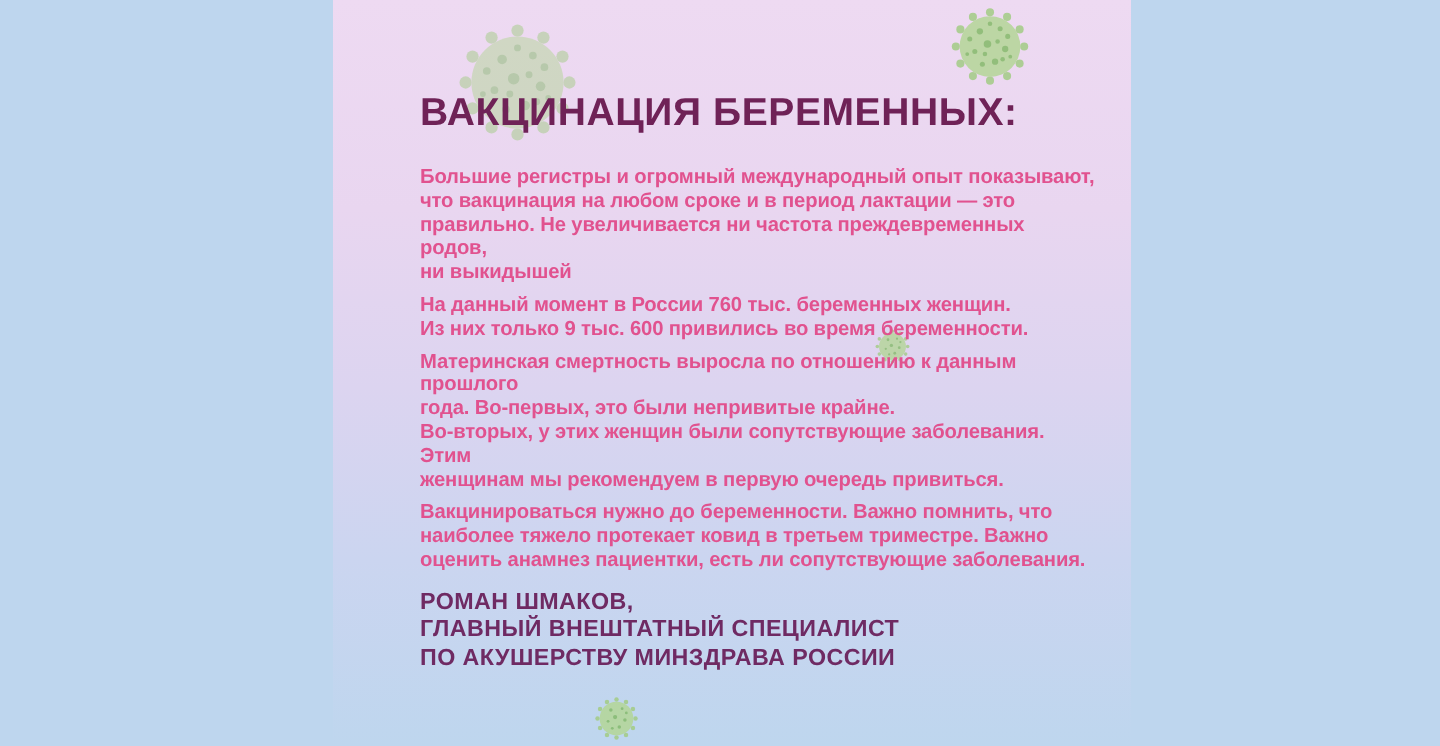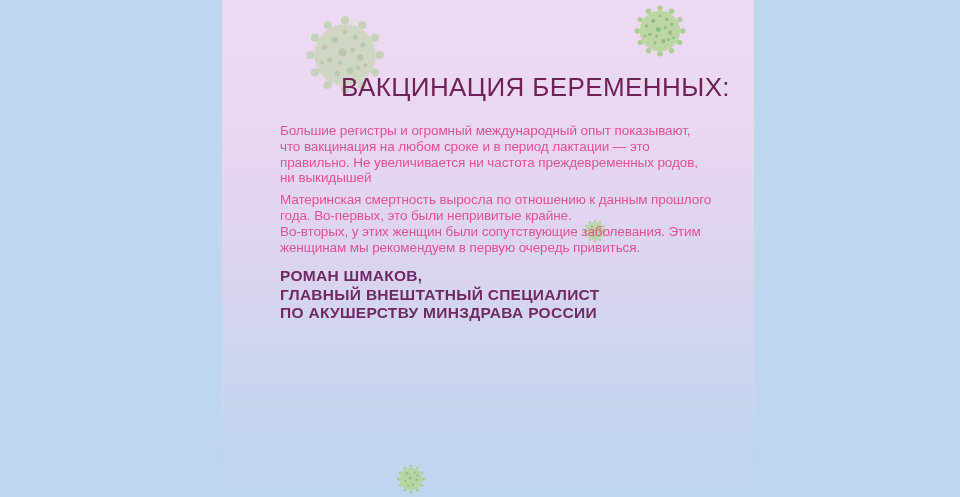--- a/index.html
+++ b/index.html
@@ -30,34 +30,33 @@
       #bed6ee 100%);
   }
   .content {
     position: absolute;
     left: 280px;
     top: 56px;
     width: 450px;
     z-index: 2;
   }
   .title {
-    margin: 16px 0 20px 0;
+    margin: 3px 0 20px 0;
     font-size: 26px;
     line-height: 31px;
-    font-weight: normal;
+    font-weight: bold;
     letter-spacing: 0.4px;
     color: #6f2257;
     white-space: pre-line;
-    text-align: right;
   }
   .body-par {
     margin: 0 0 6px 0;
     font-size: 13.5px;
     line-height: 15.8px;
-    font-weight: normal;
+    font-weight: bold;
     letter-spacing: -0.1px;
     color: #e1528f;
     white-space: pre-line;
   }
   .attribution {
     margin: 12px 0 0 0;
     font-size: 15.5px;
     line-height: 18.5px;
     font-weight: bold;
     letter-spacing: 0.3px;
@@ -207,26 +206,31 @@
   </svg>
 
   <div class="content">
     <h1 class="title">ВАКЦИНАЦИЯ БЕРЕМЕННЫХ:</h1>
 
     <p class="body-par">Большие регистры и огромный международный опыт показывают,
 что вакцинация на любом сроке и в период лактации — это
 правильно. Не увеличивается ни частота преждевременных родов,
 ни выкидышей</p>
 
+    <p class="body-par">На данный момент в России 760 тыс. беременных женщин.
+Из них только 9 тыс. 600 привились во время беременности.</p>
 
     <p class="body-par">Материнская смертность выросла по отношению к данным прошлого
 года. Во-первых, это были непривитые крайне.
 Во-вторых, у этих женщин были сопутствующие заболевания. Этим
 женщинам мы рекомендуем в первую очередь привиться.</p>
 
 
+    <p class="body-par">Вакцинироваться нужно до беременности. Важно помнить, что
+наиболее тяжело протекает ковид в третьем триместре. Важно
+оценить анамнез пациентки, есть ли сопутствующие заболевания.</p>
 
     <p class="attribution">РОМАН ШМАКОВ,
 ГЛАВНЫЙ ВНЕШТАТНЫЙ СПЕЦИАЛИСТ
 ПО АКУШЕРСТВУ МИНЗДРАВА РОССИИ</p>
   </div>
 
 </div>
 
 </body></html>

